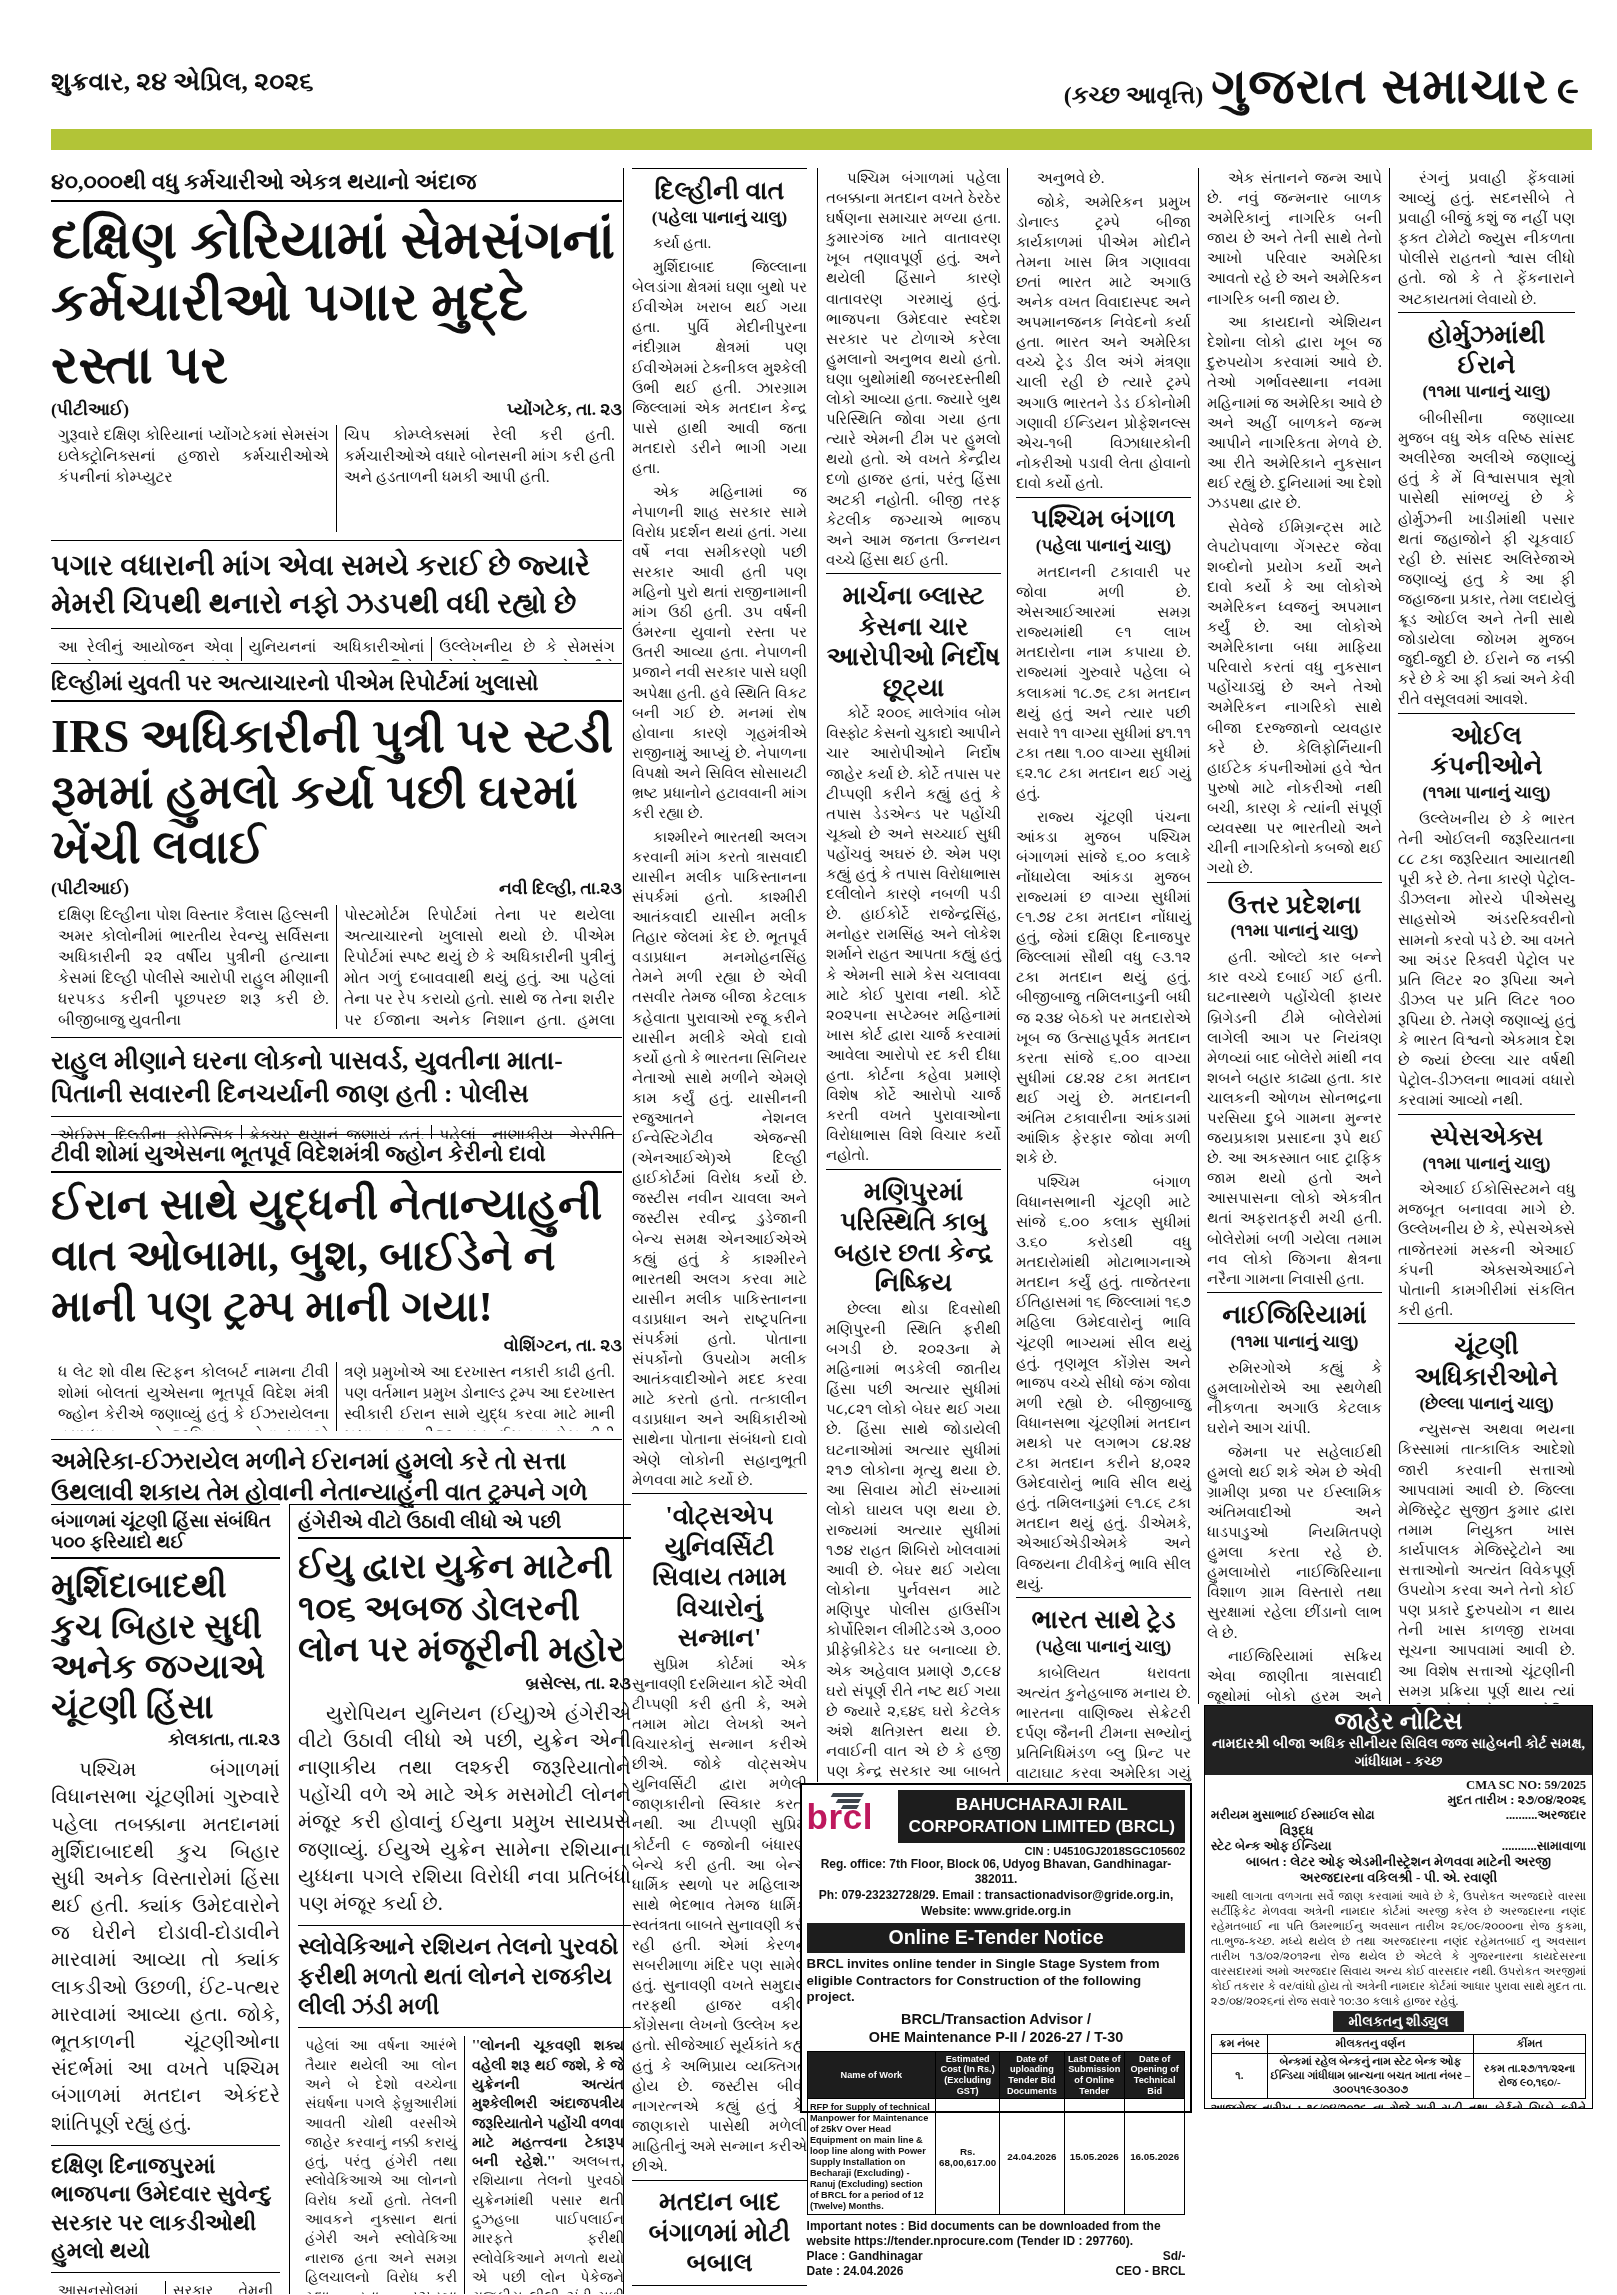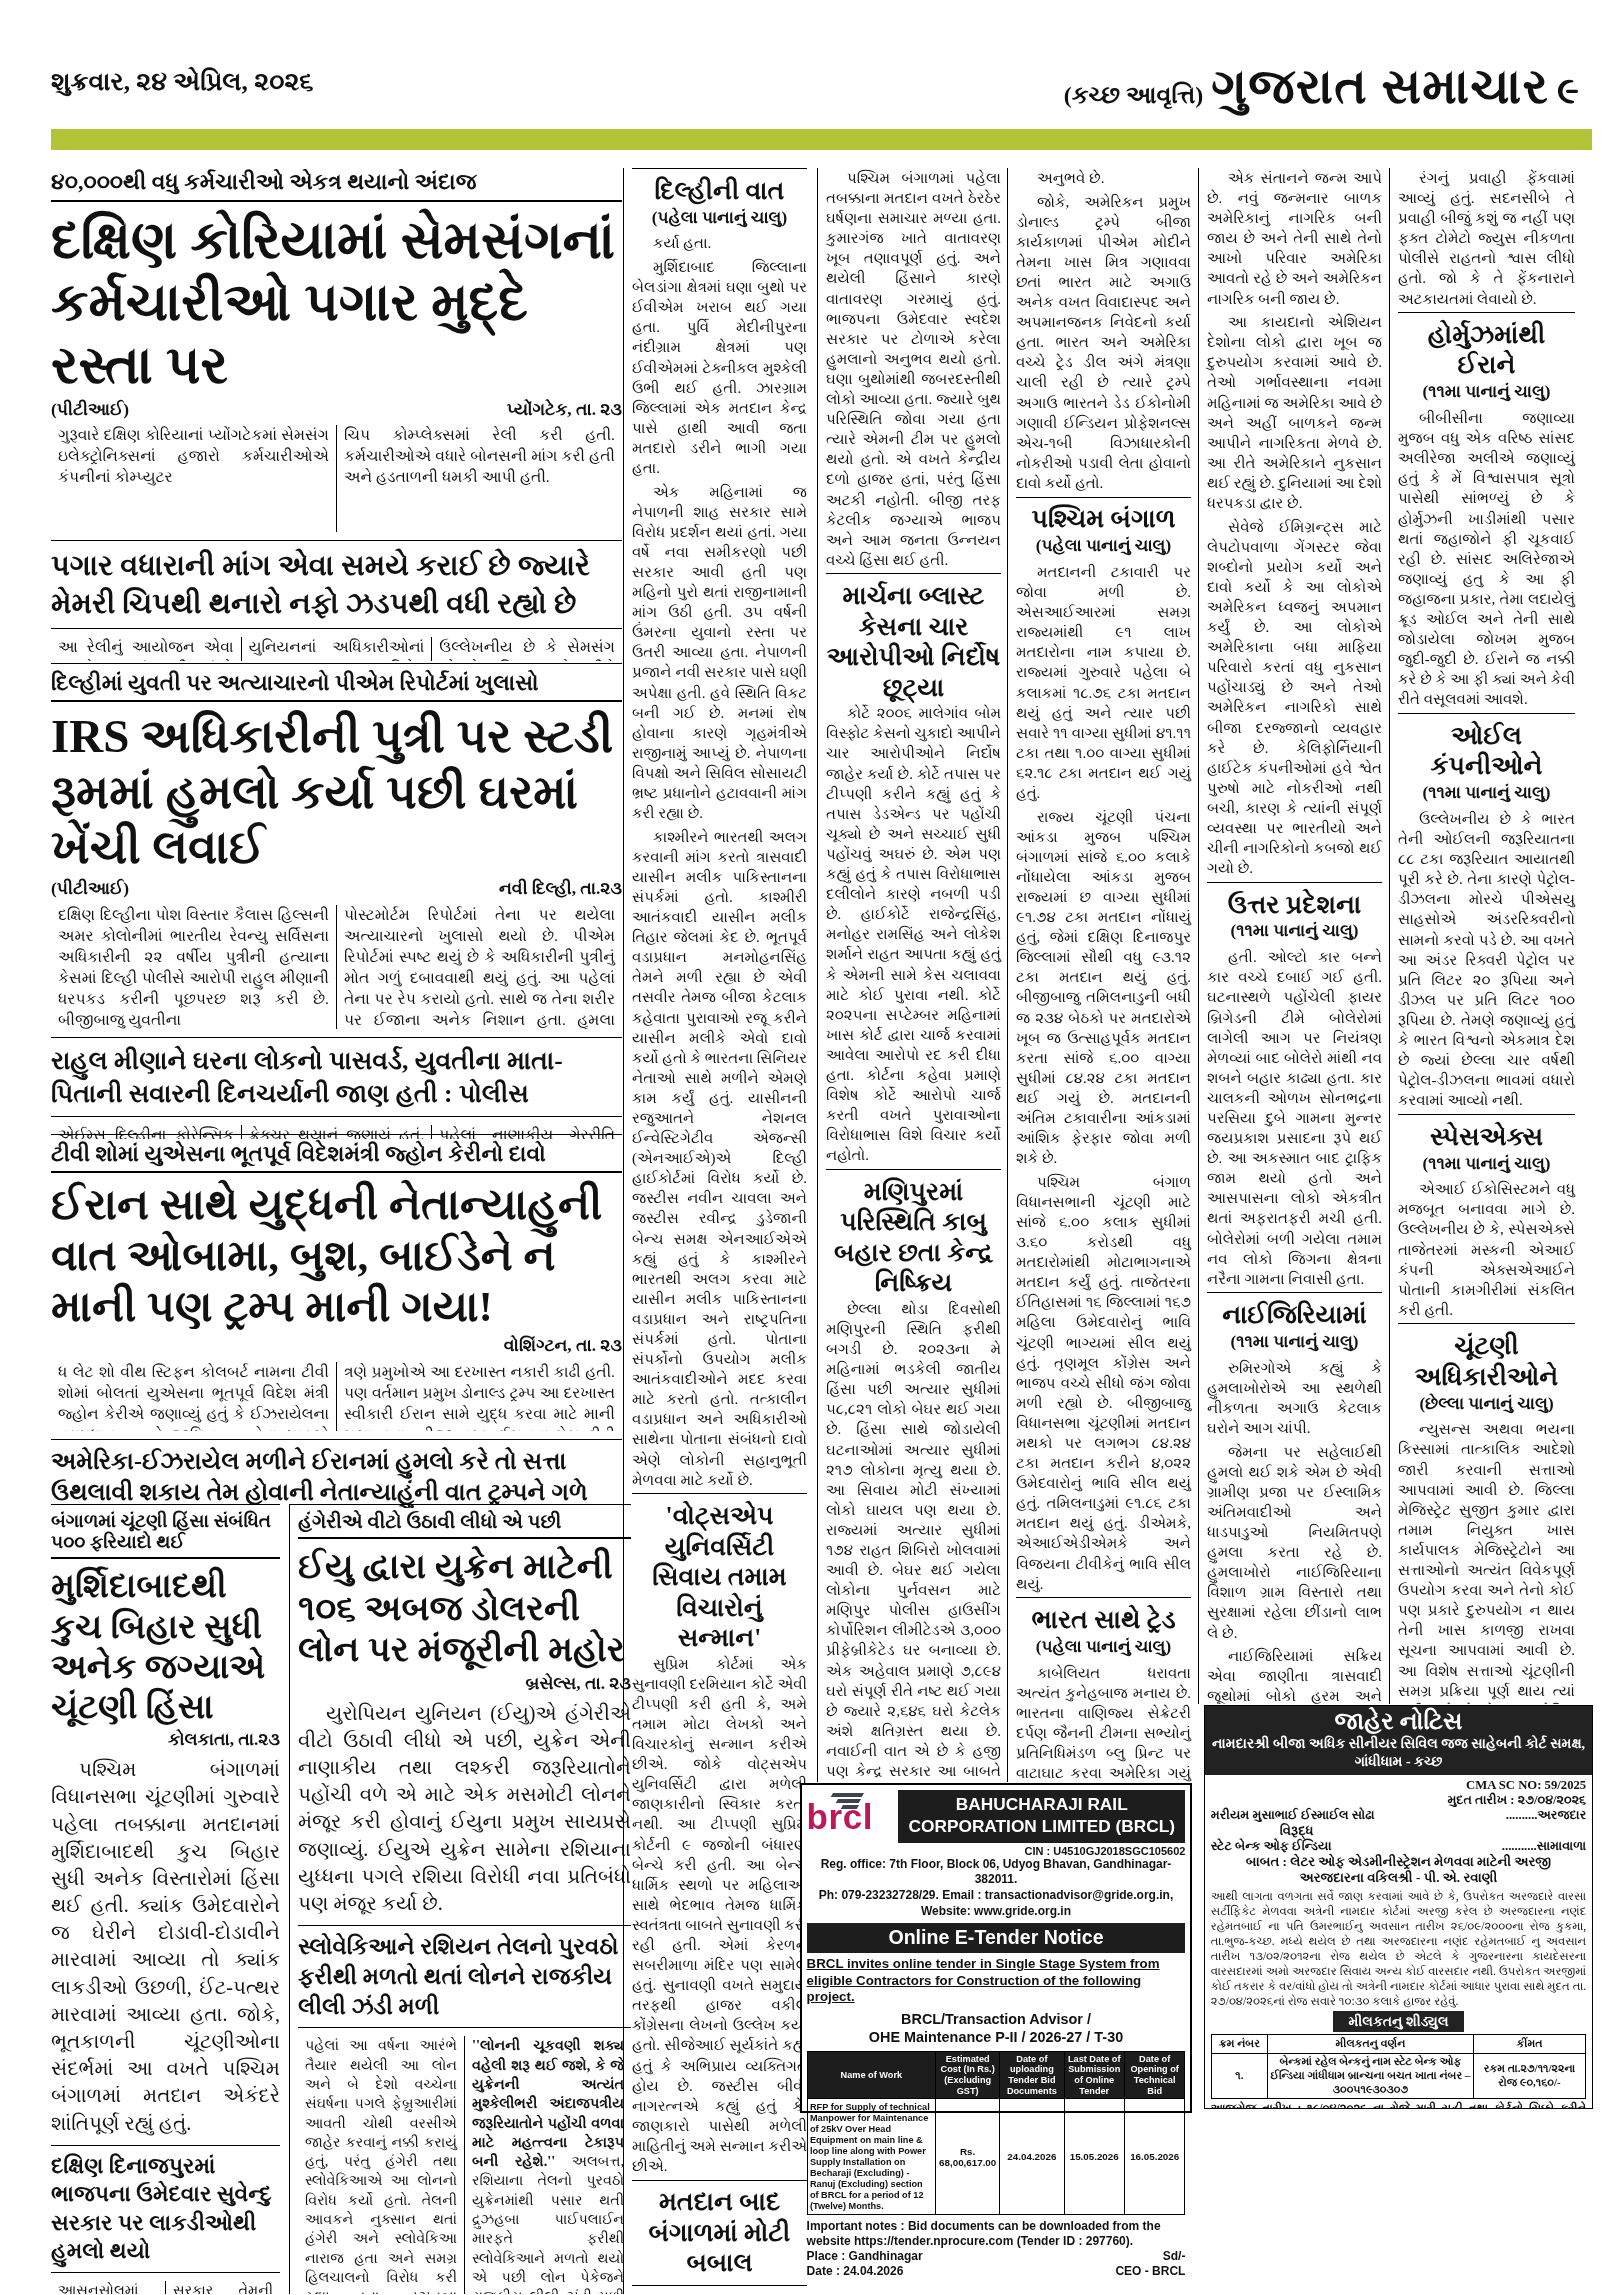--- a/index.html
+++ b/index.html
@@ -50,21 +50,21 @@
   .brcl-logo{width:87px;height:53px;position:relative;flex:0 0 auto;}
   .brcl-logo .word{font-size:35px;font-weight:bold;color:#be185d;letter-spacing:0.6px;line-height:53px;}
   .brcl-logo .s1,.brcl-logo .s2,.brcl-logo .s3{position:absolute;height:3.5px;background:#3d444c;transform:skewX(-30deg);}
   .brcl-logo .s1{width:31px;left:25.4px;top:3.5px;}
   .brcl-logo .s2{width:23px;left:30px;top:9.2px;}
   .brcl-logo .s3{width:16px;left:35px;top:15px;}
   .brcl-band{flex:1;background:#1d1d1d;color:#fff;font-weight:bold;font-size:17.3px;text-align:center;padding:4.6px 2.3px;line-height:1.25;}
   .brcl-cin{text-align:right;font-weight:bold;font-size:11px;margin-top:2.3px;}
   .brcl-addr{text-align:center;font-weight:bold;font-size:12px;line-height:1.3;}
   .etender{background:#1d1d1d;color:#fff;font-weight:bold;font-size:19.6px;text-align:center;padding:3.5px 0;margin:3.5px 0;}
-  .brcl-p{font-size:13.3px;font-weight:bold;line-height:1.25;margin:2.3px 0;text-decoration:underline;}
+  .brcl-p{font-size:13.3px;font-weight:bold;line-height:1.25;margin:2.3px 0;}
   .brcl-ref{text-align:center;font-weight:bold;font-size:14.4px;line-height:1.3;margin:3.5px 0;}
   .brcl-tbl{width:100%;border-collapse:collapse;font-size:9.8px;}
   .brcl-tbl th{background:#1d1d1d;color:#fff;border:1.2px solid #000;padding:2.3px;font-size:9.2px;line-height:1.15;}
   .brcl-tbl td{border:1.2px solid #000;padding:2.3px;font-weight:bold;vertical-align:middle;}
   .brcl-tbl td.work{font-size:9.2px;line-height:1.2;text-align:left;}
   .brcl-tbl td.num{text-align:center;font-size:9.8px;}
   .brcl-notes{font-size:12px;font-weight:bold;margin-top:3.5px;line-height:1.25;}
   .brcl-foot{display:flex;justify-content:space-between;font-weight:bold;font-size:12px;line-height:1.3;}
   
   #notice-ad{position:absolute;left:1204px;top:1705px;width:389px;height:404px;border:1.7px solid #000;background:#fff;box-sizing:border-box;overflow:hidden;font-size:12.7px;}
@@ -203,21 +203,21 @@
       <div class="col-c">(પહેલા પાનાનું ચાલુ)</div>
       <div class="para">મતદાનની ટકાવારી પર જોવા મળી છે. એસઆઈઆરમાં સમગ્ર રાજ્યમાંથી ૯૧ લાખ મતદારોના નામ કપાયા છે. રાજ્યમાં ગુરુવારે પહેલા બે કલાકમાં ૧૮.૭૬ ટકા મતદાન થયું હતું અને ત્યાર પછી સવારે ૧૧ વાગ્યા સુધીમાં ૪૧.૧૧ ટકા તથા ૧.૦૦ વાગ્યા સુધીમાં ૬૨.૧૮ ટકા મતદાન થઈ ગયું હતું.</div>
       <div class="para">રાજ્ય ચૂંટણી પંચના આંકડા મુજબ પશ્ચિમ બંગાળમાં સાંજે ૬.૦૦ કલાકે નોંધાયેલા આંકડા મુજબ રાજ્યમાં છ વાગ્યા સુધીમાં ૯૧.૭૪ ટકા મતદાન નોંધાયું હતું, જેમાં દક્ષિણ દિનાજપુર જિલ્લામાં સૌથી વધુ ૯૩.૧૨ ટકા મતદાન થયું હતું. બીજીબાજુ તમિલનાડુની બધી જ ૨૩૪ બેઠકો પર મતદારોએ ખૂબ જ ઉત્સાહપૂર્વક મતદાન કરતા સાંજે ૬.૦૦ વાગ્યા સુધીમાં ૮૪.૨૪ ટકા મતદાન થઈ ગયું છે. મતદાનની અંતિમ ટકાવારીના આંકડામાં આંશિક ફેરફાર જોવા મળી શકે છે.</div>
       <div class="para">પશ્ચિમ બંગાળ વિધાનસભાની ચૂંટણી માટે સાંજે ૬.૦૦ કલાક સુધીમાં ૩.૬૦ કરોડથી વધુ મતદારોમાંથી મોટાભાગનાએ મતદાન કર્યું હતું. તાજેતરના ઈતિહાસમાં ૧૬ જિલ્લામાં ૧૬૭ મહિલા ઉમેદવારોનું ભાવિ ચૂંટણી ભાગ્યમાં સીલ થયું હતું. તૃણમૂલ કોંગ્રેસ અને ભાજપ વચ્ચે સીધો જંગ જોવા મળી રહ્યો છે. બીજીબાજુ વિધાનસભા ચૂંટણીમાં મતદાન મથકો પર લગભગ ૮૪.૨૪ ટકા મતદાન કરીને ૪,૦૨૨ ઉમેદવારોનું ભાવિ સીલ થયું હતું. તમિલનાડુમાં ૯૧.૮૬ ટકા મતદાન થયું હતું. ડીએમકે, એઆઈએડીએમકે અને વિજયના ટીવીકેનું ભાવિ સીલ થયું.</div>
       <div class="col-h">ભારત સાથે ટ્રેડ</div>
       <div class="col-c">(પહેલા પાનાનું ચાલુ)</div>
       <div class="para">કાબેલિયત ધરાવતા અત્યંત કુનેહબાજ મનાય છે. ભારતના વાણિજ્ય સેક્રેટરી દર્પણ જૈનની ટીમના સભ્યોનું પ્રતિનિધિમંડળ બ્લુ પ્રિન્ટ પર વાટાઘાટ કરવા અમેરિકા ગયું છે. જ્યારે અમેરિકન ટીમના વડા બ્રેન્ડન લિંચ છે. તેઓ સાઉથ અને સેન્ટ્રલ એશિયાના આસિસ્ટન્ટ યુએસટીઆર છે. બંને વચ્ચેની ત્રણ દિવસની મંત્રણા બુધવારે પૂરી થઈ હતી.</div>
     </div>
   <div id="c7" class="vcol">
       <div class="para">એક સંતાનને જન્મ આપે છે. નવું જન્મનાર બાળક અમેરિકાનું નાગરિક બની જાય છે અને તેની સાથે તેનો આખો પરિવાર અમેરિકા આવતો રહે છે અને અમેરિકન નાગરિક બની જાય છે.</div>
-      <div class="para">આ કાયદાનો એશિયન દેશોના લોકો દ્વારા ખૂબ જ દુરુપયોગ કરવામાં આવે છે. તેઓ ગર્ભાવસ્થાના નવમા મહિનામાં જ અમેરિકા આવે છે અને અહીં બાળકને જન્મ આપીને નાગરિકતા મેળવે છે. આ રીતે અમેરિકાને નુકસાન થઈ રહ્યું છે. દુનિયામાં આ દેશો ધરપકડા દ્વાર છે.</div>
+      <div class="para">આ કાયદાનો એશિયન દેશોના લોકો દ્વારા ખૂબ જ દુરુપયોગ કરવામાં આવે છે. તેઓ ગર્ભાવસ્થાના નવમા મહિનામાં જ અમેરિકા આવે છે અને અહીં બાળકને જન્મ આપીને નાગરિકતા મેળવે છે. આ રીતે અમેરિકાને નુકસાન થઈ રહ્યું છે. દુનિયામાં આ દેશો ઝડપથા દ્વાર છે.</div>
       <div class="para">સેવેજે ઈમિગ્રન્ટ્સ માટે લેપટોપવાળા ગેંગસ્ટર જેવા શબ્દોનો પ્રયોગ કર્યો અને દાવો કર્યો કે આ લોકોએ અમેરિકન ધ્વજનું અપમાન કર્યું છે. આ લોકોએ અમેરિકાના બધા માફિયા પરિવારો કરતાં વધુ નુકસાન પહોંચાડ્યું છે અને તેઓ અમેરિકન નાગરિકો સાથે બીજા દરજ્જાનો વ્યવહાર કરે છે. કેલિફોર્નિયાની હાઈટેક કંપનીઓમાં હવે શ્વેત પુરુષો માટે નોકરીઓ નથી બચી, કારણ કે ત્યાંની સંપૂર્ણ વ્યવસ્થા પર ભારતીયો અને ચીની નાગરિકોનો કબજો થઈ ગયો છે.</div>
       <div class="col-h">ઉત્તર પ્રદેશના</div>
       <div class="col-c">(૧૧મા પાનાનું ચાલુ)</div>
       <div class="para">હતી. ઓલ્ટો કાર બન્ને કાર વચ્ચે દબાઈ ગઈ હતી. ઘટનાસ્થળે પહોંચેલી ફાયર બ્રિગેડની ટીમે બોલેરોમાં લાગેલી આગ પર નિયંત્રણ મેળવ્યાં બાદ બોલેરો માંથી નવ શબને બહાર કાઢ્યા હતા. કાર ચાલકની ઓળખ સોનભદ્રના પરસિયા દુબે ગામના મુન્નર જયપ્રકાશ પ્રસાદના રૂપે થઈ છે. આ અકસ્માત બાદ ટ્રાફિક જામ થયો હતો અને આસપાસના લોકો એકત્રીત થતાં અફરાતફરી મચી હતી. બોલેરોમાં બળી ગયેલા તમામ નવ લોકો જિગના ક્ષેત્રના નરૈના ગામના નિવાસી હતા.</div>
       <div class="col-h">નાઈજિરિયામાં</div>
       <div class="col-c">(૧૧મા પાનાનું ચાલુ)</div>
       <div class="para">રુમિરગોએ કહ્યું કે હુમલાખોરોએ આ સ્થળેથી નીકળતા અગાઉ કેટલાક ઘરોને આગ ચાંપી.</div>
       <div class="para">જેમના પર સહેલાઈથી હુમલો થઈ શકે એમ છે એવી ગ્રામીણ પ્રજા પર ઈસ્લામિક અંતિમવાદીઓ અને ધાડપાડુઓ નિયમિતપણે હુમલા કરતા રહે છે. હુમલાખોરો નાઈજિરિયાના વિશાળ ગ્રામ વિસ્તારો તથા સુરક્ષામાં રહેલા છીંડાનો લાભ લે છે.</div>
       <div class="para">નાઈજિરિયામાં સક્રિય એવા જાણીતા ત્રાસવાદી જૂથોમાં બોકો હરમ અને ઈસ્લામિક સ્ટેટ વેસ્ટ આફ્રિકા પ્રોવિન્સ છે. ઈસ્લામિક સ્ટેટ (આઈએસ) સાથે જોડાણ ધરાવતું લાકુરાવા નામનું જૂથ તથા અન્ય ધાડપાડુ જૂથો છે. આ જૂથ અપહરણની પ્રવૃત્તિમાં પારંગત છે.</div>
     </div>

